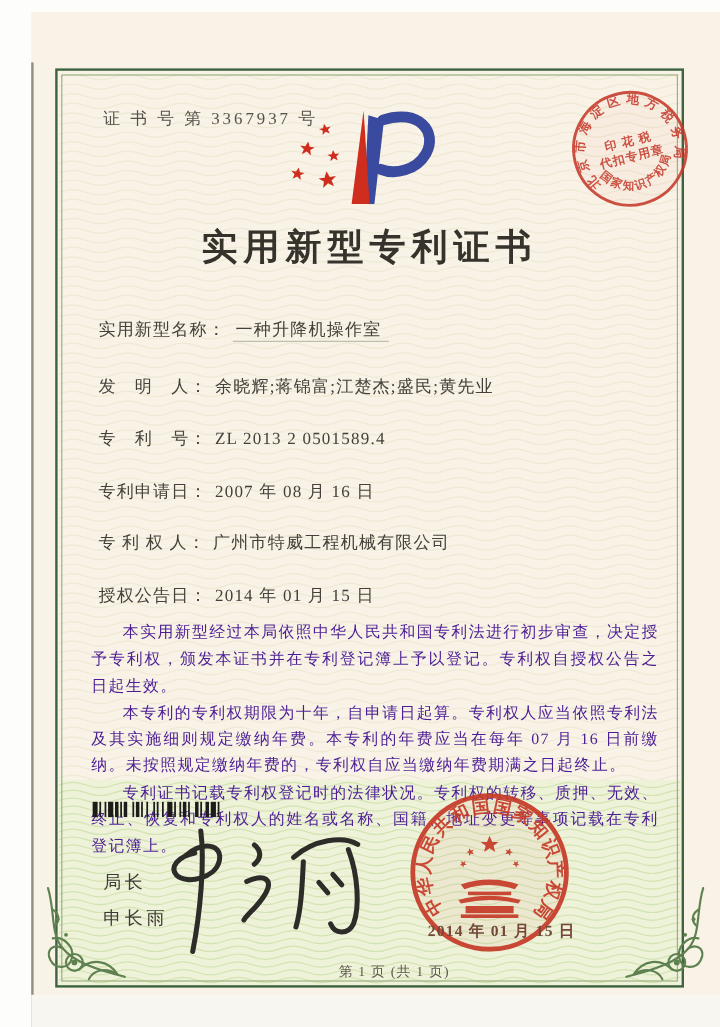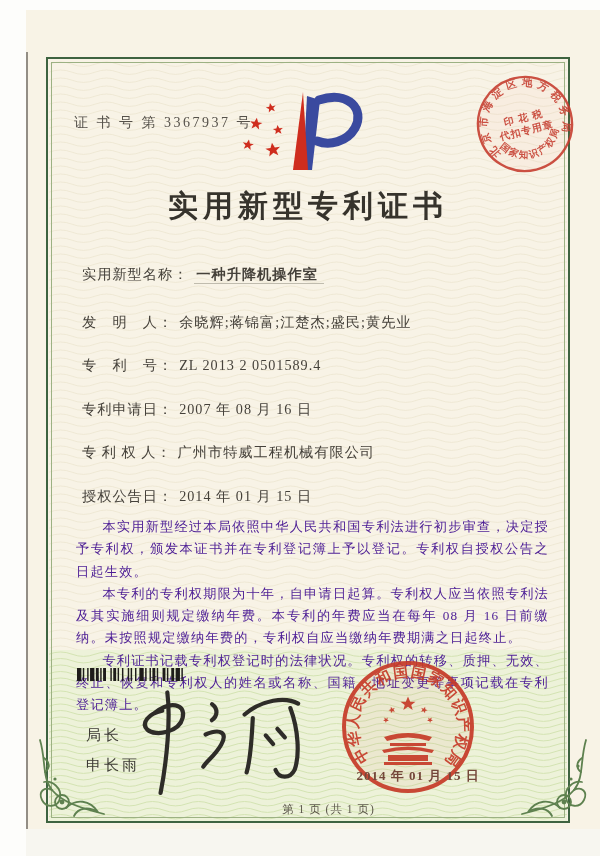--- a/index.html
+++ b/index.html
@@ -6,28 +6,28 @@
   body { width:600px; height:856px; background:#fdfdfb; position:relative; overflow:hidden;
          font-family:"Liberation Serif","DejaVu Serif",serif; }
   .scan   { position:absolute; left:26px; top:10px; width:574px; height:846px; background:#f8f3e6; }
   .edge-l { position:absolute; left:0; top:42px; width:2px; height:804px; background:rgba(45,42,36,.5); }
   .frame  { position:absolute; left:20px; top:47px; width:524px; height:766px;
             border:2px solid #3e6340; }
   .frame-inner { position:absolute; left:3px; top:3px; right:3px; bottom:3px; border:1px solid #9cb183; }
   .waves  { position:absolute; left:23px; top:50px; width:518px; height:760px; }
   .greenband { position:absolute; left:23px; top:640px; width:518px; height:173px; background:#edf2d9; }
   .greenband svg { position:absolute; left:0; top:0; }
-  .certnum { position:absolute; left:48px; top:80px; font-size:14px; letter-spacing:2.5px; color:#55514a;margin-top:24px; }
+  .certnum { position:absolute; left:60px; top:80px; font-size:14px; letter-spacing:2.5px; color:#55514a; }
   .logo   { position:absolute; left:207px; top:76px; }
   .taxstamp { position:absolute; left:439px; top:54px; }
   .title  { position:absolute; left:20px; top:176px; width:524px; text-align:center;
             font-size:30px; font-weight:bold; letter-spacing:5px; color:#36332c; }
   .field  { position:absolute; left:56px; font-size:14.2px; color:#45413a; letter-spacing:1px; white-space:nowrap; }
   .field .val { margin-left:6px; }
-  .field .val.uline { border-bottom:1px solid rgba(90,85,70,.35); padding:0 6px 1px 2px;font-weight:bold; }
+  .field .val.uline { border-bottom:1px solid rgba(90,85,70,.35); padding:0 6px 1px 2px; }
   .bodytext { position:absolute; left:50px; top:506px; width:473px; font-size:13.2px;
               line-height:22.3px; color:#4c1d95; letter-spacing:1.2px; text-align:justify; }
   .bodytext p { text-indent:2em; }
   .barcode { position:absolute; left:51px; top:658px; }
   .official { position:absolute; left:60px; font-size:15px; color:#3c3a34; letter-spacing:3px; }
   .sig    { position:absolute; left:100px; top:672px; }
   .seal   { position:absolute; left:302px; top:637px; }
   .sealdate { position:absolute; left:312px; top:757px; width:160px; text-align:center;
               font-size:13px; letter-spacing:1px; color:#74473a; font-weight:bold; }
   .footer { position:absolute; left:20px; top:792px; width:524px; text-align:center;
@@ -259,21 +259,21 @@
   </div>
   <div class="field" style="top:433px">
     <span>专 利 权 人：</span><span class="val">广州市特威工程机械有限公司</span>
   </div>
   <div class="field" style="top:477px">
     <span>授权公告日：</span><span class="val">2014 年 01 月 15 日</span>
   </div>
 
   <div class="bodytext">
     <p>本实用新型经过本局依照中华人民共和国专利法进行初步审查，决定授予专利权，颁发本证书并在专利登记簿上予以登记。专利权自授权公告之日起生效。</p>
-    <p>本专利的专利权期限为十年，自申请日起算。专利权人应当依照专利法及其实施细则规定缴纳年费。本专利的年费应当在每年 08 月 16 日前缴纳。未按照规定缴纳年费的，专利权自应当缴纳年费期满之日起终止。</p>
+    <p>本专利的专利权期限为十年，自申请日起算。专利权人应当依照专利法及其实施细则规定缴纳年费。本专利的年费应当在每年 07 月 16 日前缴纳。未按照规定缴纳年费的，专利权自应当缴纳年费期满之日起终止。</p>
     <p>专利证书记载专利权登记时的法律状况。专利权的转移、质押、无效、终止、恢复和专利权人的姓名或名称、国籍、地址变更等事项记载在专利登记簿上。</p>
   </div>
 
   <svg id="barcode" class="barcode" width="150" height="13">
       <rect x="0" y="0" width="4.35" height="13" fill="#1e1c1a"></rect>
       <rect x="5.8" y="0" width="1.45" height="13" fill="#1e1c1a"></rect>
       <rect x="10.15" y="0" width="1.45" height="13" fill="#1e1c1a"></rect>
       <rect x="13.049999999999999" y="0" width="4.35" height="13" fill="#1e1c1a"></rect>
       <rect x="18.849999999999998" y="0" width="2.9" height="13" fill="#1e1c1a"></rect>
       <rect x="23.199999999999996" y="0" width="1.45" height="13" fill="#1e1c1a"></rect>

